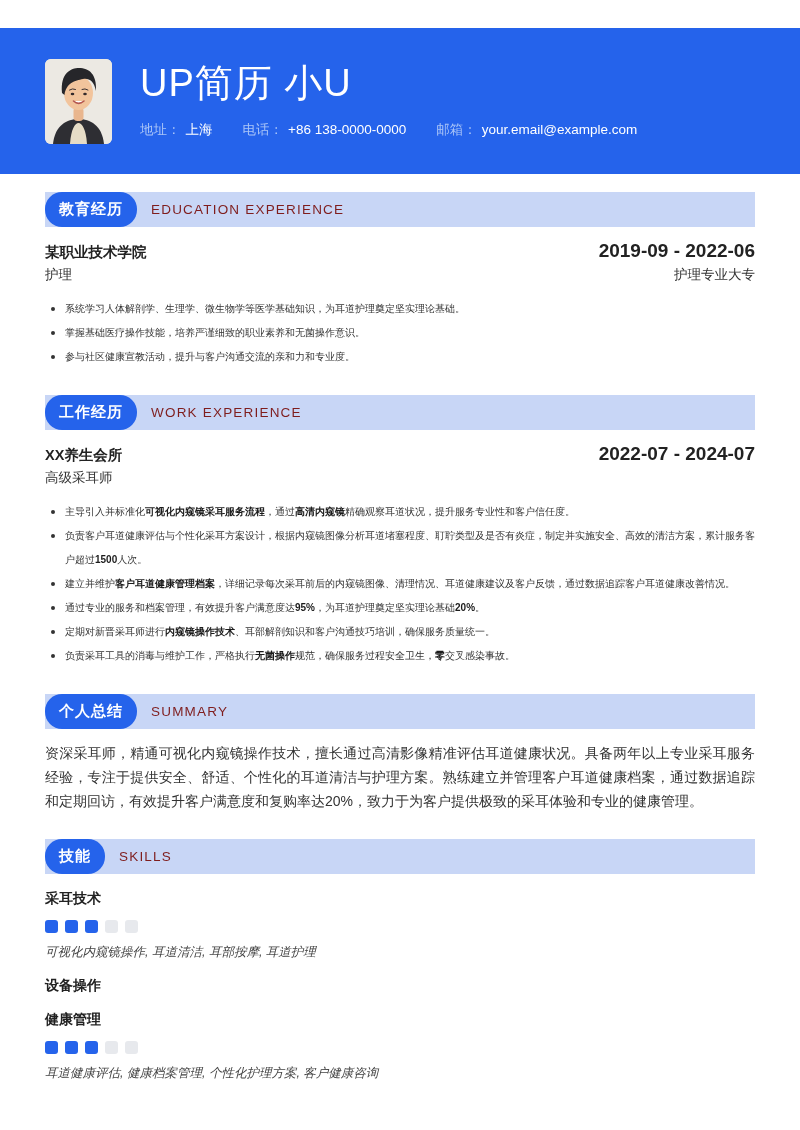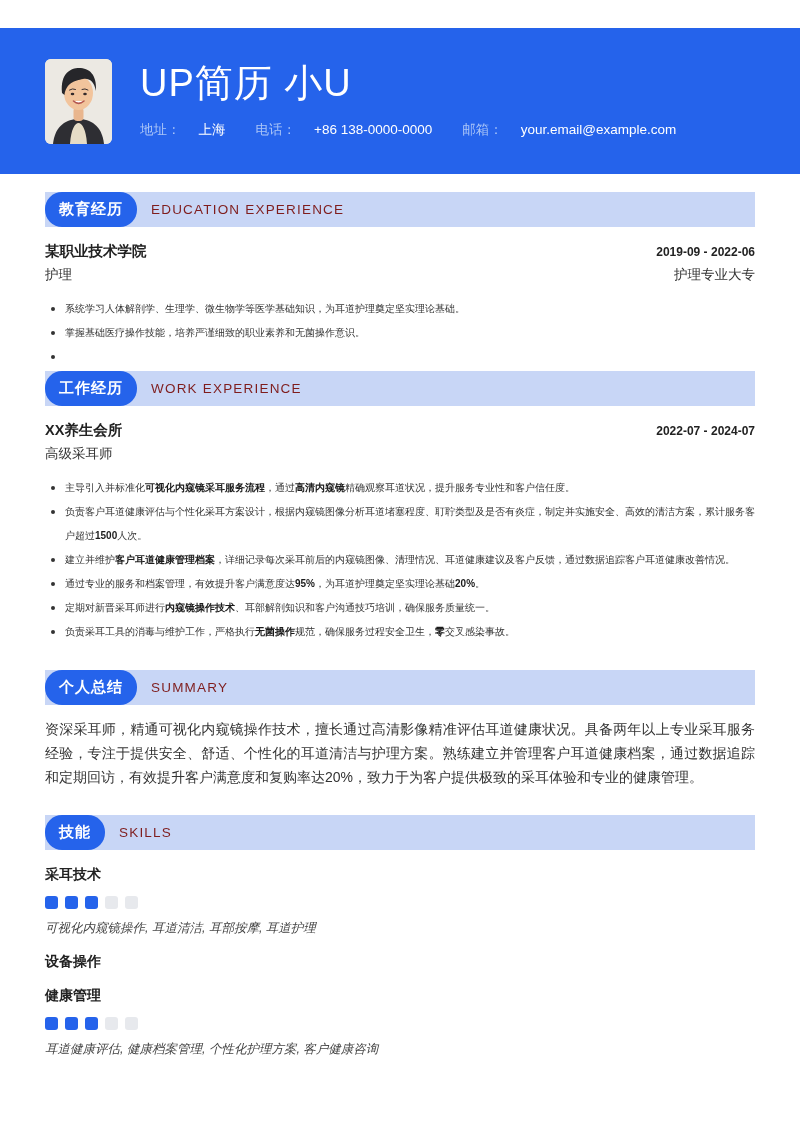--- a/index.html
+++ b/index.html
@@ -15,34 +15,34 @@
   body{font-family:"Liberation Sans","DejaVu Sans",sans-serif;color:var(--body);}
   .page{position:relative;width:800px;height:1130px;margin:0 auto;background:#fff;overflow:hidden;}
 
   
   .header{margin-top:28px;height:146px;background:var(--primary);display:flex;align-items:center;padding-left:45px;}
   .photo{width:67px;height:85px;border-radius:6px;overflow:hidden;flex:0 0 auto;background:#ece9e3;}
   .photo svg{display:block;width:100%;height:100%;}
   .header-main{margin-left:28px;display:flex;flex-direction:column;}
   .name{color:#fff;font-size:38px;font-weight:normal;letter-spacing:1px;line-height:1.1;}
   .contact-row{margin-top:16px;display:flex;align-items:center;font-size:13.5px;}
-  .contact-item{display:inline-flex;align-items:center;margin-right:30px;gap:13px;}
+  .contact-item{display:inline-flex;align-items:center;margin-right:30px;}
   .contact-label{color:var(--muted-label);margin-right:5px;}
   .contact-value{color:#fff;}
 
   
   .content{padding:0 45px;}
   .section-bar{display:flex;align-items:stretch;height:35px;margin-top:26px;background:var(--bar);}
   .section-bar.first{margin-top:18px;}
   .badge{background:var(--primary);color:#fff;font-size:15px;font-weight:bold;display:flex;align-items:center;padding:0 14px;letter-spacing:1px;flex:0 0 auto;border-radius:17px;}
   .bar-en{color:#7f1d1d;font-size:13.5px;display:flex;align-items:center;padding-left:14px;letter-spacing:1.2px;}
 
   .entry-head{margin-top:13px;display:flex;justify-content:space-between;align-items:baseline;}
   .entry-title{font-size:14.5px;font-weight:bold;color:var(--ink);line-height:22px;}
-  .entry-dates{font-size:12px;font-weight:bold;color:var(--ink);line-height:22px;}
+  .entry-dates{font-size:19px;font-weight:bold;color:var(--ink);line-height:22px;}
   .entry-sub{display:flex;justify-content:space-between;font-size:13.5px;color:var(--body);line-height:24px;}
 
   ul.bullets{list-style:none;margin-top:10px;}
   li.bullet-item{position:relative;padding-left:20px;font-size:10px;line-height:24px;color:var(--body);}
   li.bullet-item .dot{position:absolute;left:6px;top:10px;width:4px;height:4px;border-radius:50%;background:#333;}
   li.bullet-item b{color:#1b1b1b;}
 
   .summary-text{margin-top:12px;font-size:14px;line-height:24px;color:var(--body);text-align:justify;}
 
   .skill{margin-top:0;}
@@ -111,21 +111,21 @@
       <span class="entry-title">某职业技术学院</span>
       <span class="entry-dates">2019-09 - 2022-06</span>
     </div>
     <div class="entry-sub">
       <span>护理</span>
       <span>护理专业大专</span>
     </div>
     <ul class="bullets">
         <li class="bullet-item"><span class="dot"></span><span class="bullet-text"><span>系统学习人体解剖学、生理学、微生物学等医学基础知识，为耳道护理奠定坚实理论基础。</span></span></li>
         <li class="bullet-item"><span class="dot"></span><span class="bullet-text"><span>掌握基础医疗操作技能，培养严谨细致的职业素养和无菌操作意识。</span></span></li>
-        <li class="bullet-item"><span class="dot"></span></li>
+        <li class="bullet-item"><span class="dot"></span><span class="bullet-text"><span>参与社区健康宣教活动，提升与客户沟通交流的亲和力和专业度。</span></span></li>
       </ul>
 
     <div class="section-bar">
       <span class="badge">工作经历</span>
       <span class="bar-en">WORK EXPERIENCE</span>
     </div>
     <div class="entry-head">
       <span class="entry-title">XX养生会所</span>
       <span class="entry-dates">2022-07 - 2024-07</span>
     </div>

